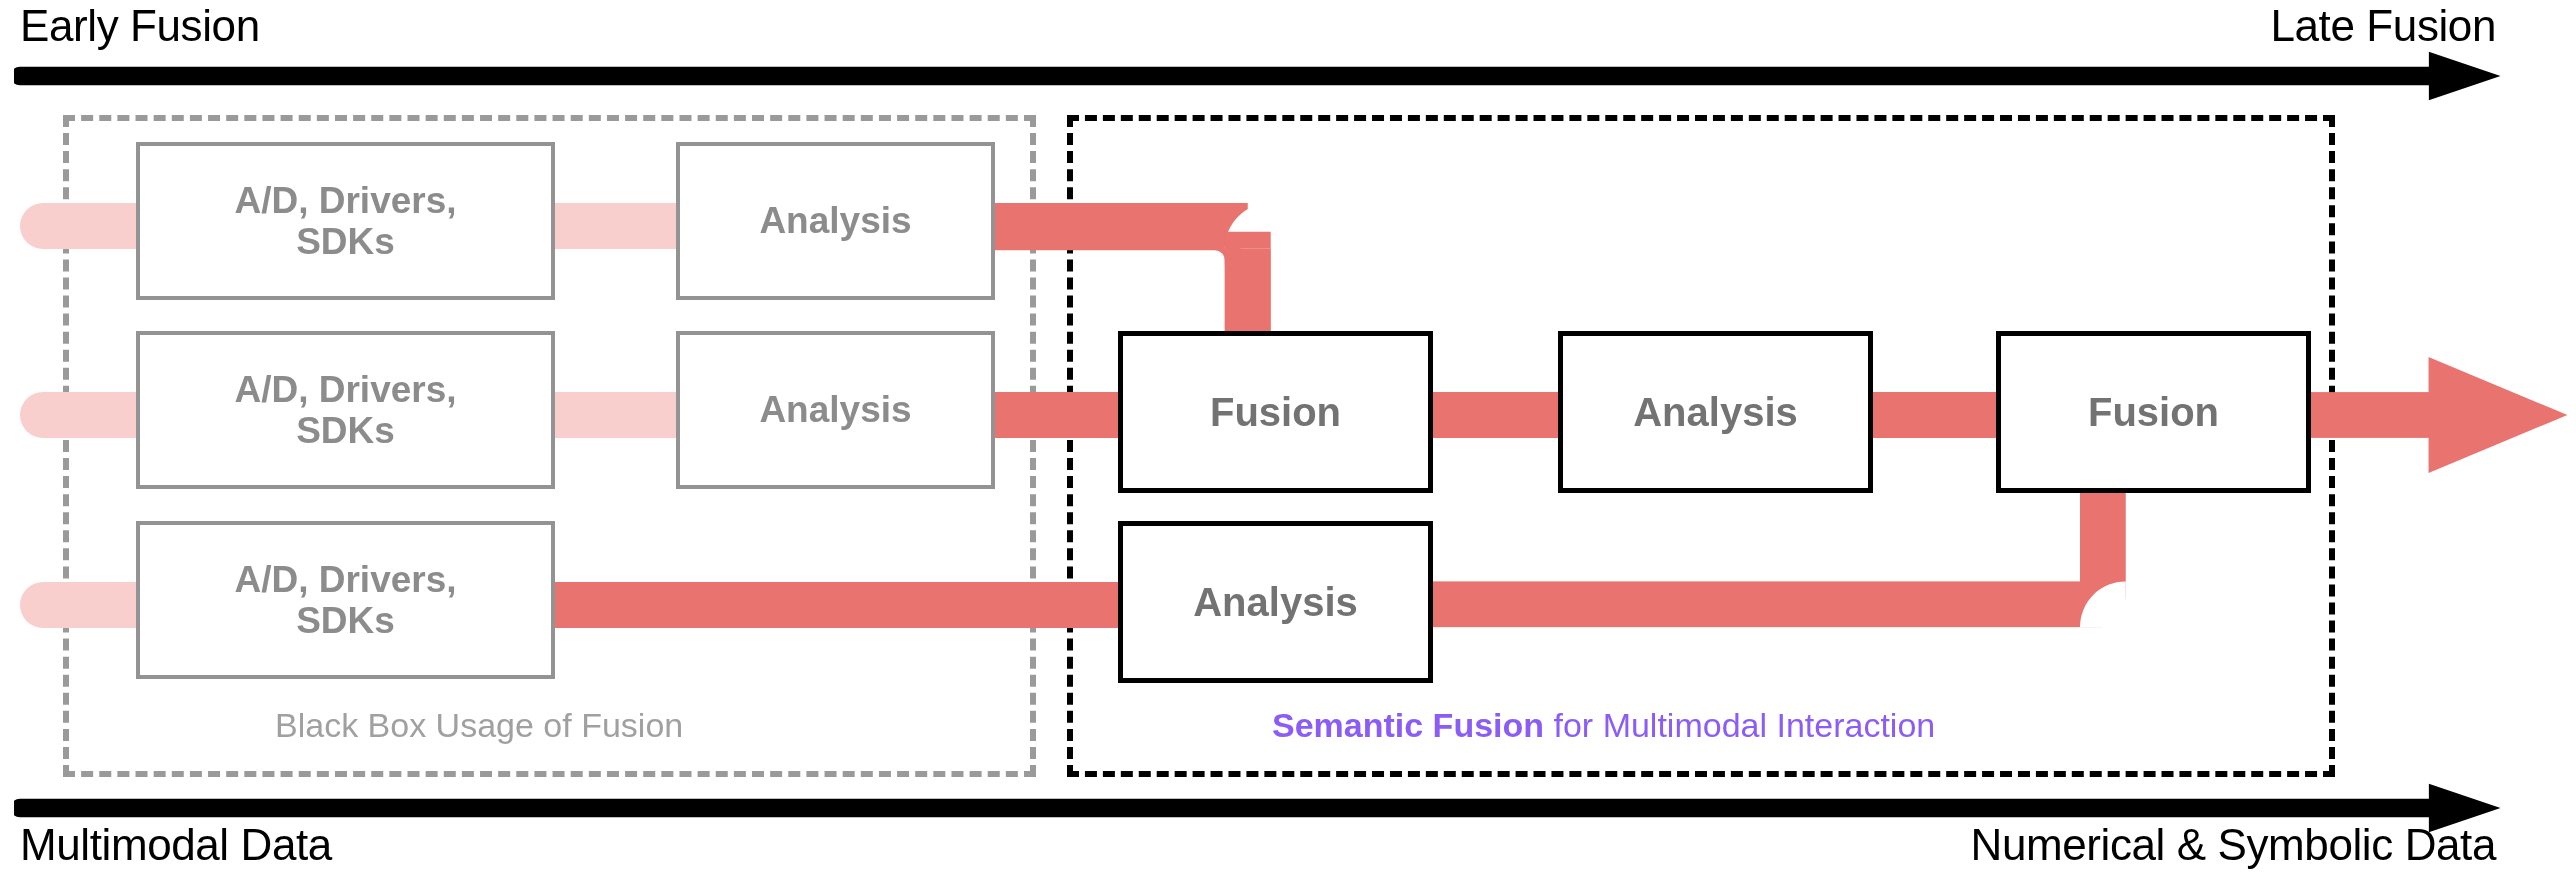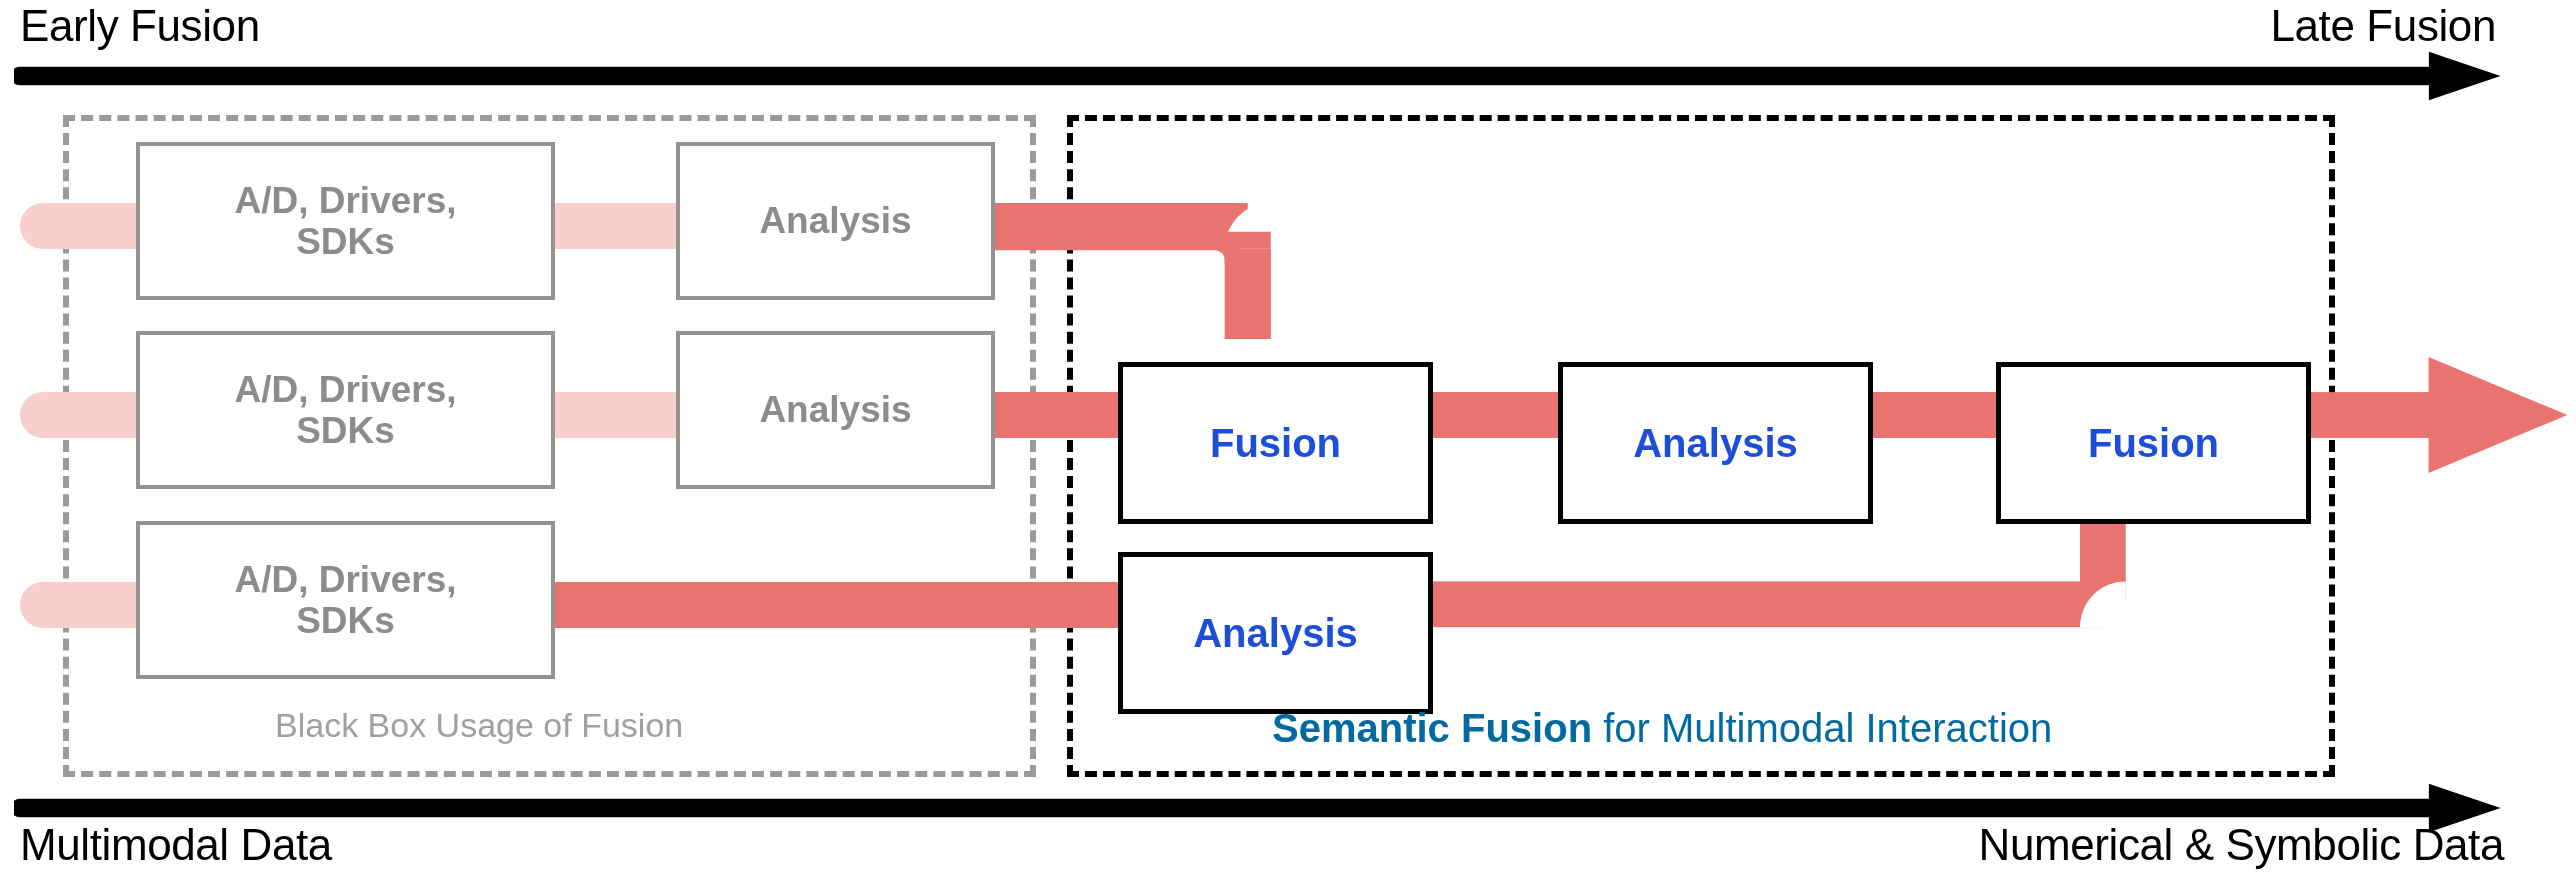--- a/index.html
+++ b/index.html
@@ -9,31 +9,31 @@
 
   .axis-label{position:absolute;font-size:44px;color:#000;white-space:nowrap;letter-spacing:-0.4px;}
 
   .dashbox{position:absolute;box-sizing:border-box;}
   .dashbox.gray{border:6.4px dashed #9a9a9a;}
   .dashbox.black{border:6.4px dashed #000000;}
 
   .node{position:absolute;box-sizing:border-box;display:flex;align-items:center;justify-content:center;
         text-align:center;background:#ffffff;}
   .node.gray{border:4.3px solid #939393;color:#8c8c8c;font-size:37px;font-weight:bold;line-height:1.12;}
-  .node.black{border:5px solid #000000;color:#1d4ed8;font-size:40px;font-weight:bold;margin-top:31px;}
+  .node.black{border:5px solid #000000;color:#737373;font-size:40px;font-weight:bold;}
 
   .flow{position:absolute;background:#e8736f;}
   .flow.pale{background:#f9cfcd;}
   .cap{position:absolute;background:#f9cfcd;border-radius:29px 0 0 29px;}
 
   .elbow{position:absolute;}
 
   .caption{position:absolute;white-space:nowrap;}
   .caption.gray{color:#a0a0a0;font-size:34px;}
-  .caption.black{color:#0369a1;font-size:40px;}
+  .caption.black{color:#8b5cf6;font-size:34px;}
   .caption.black b{font-weight:bold;}
   .caption.black span{font-weight:normal;}
 
   .axis{position:absolute;}
 </style>
 </head>
 <body>
 
 <div id="stage">
 
@@ -129,16 +129,16 @@
   <div class="caption black" style="left:1272px;top:706px;">
     <b>Semantic Fusion</b><span> for Multimodal Interaction</span>
   </div>
 
   <svg class="axis" style="left:14.3px;top:782px;width:2551px;height:52px;" viewBox="0 0 3560 72">
     <line x1="8" y1="36" x2="3400" y2="36" stroke="#000" stroke-width="26" stroke-linecap="round"></line>
     <polygon points="3370,2 3470,36 3370,70" fill="#000"></polygon>
   </svg>
 
   <div class="axis-label" style="left:20px;top:820px;">Multimodal Data</div>
-  <div class="axis-label" style="right:72px;top:820px;">Numerical &amp; Symbolic Data</div>
+  <div class="axis-label" style="right:80px;top:820px;">Numerical &amp; Symbolic Data</div>
 
 </div>
 
 
 </body></html>

